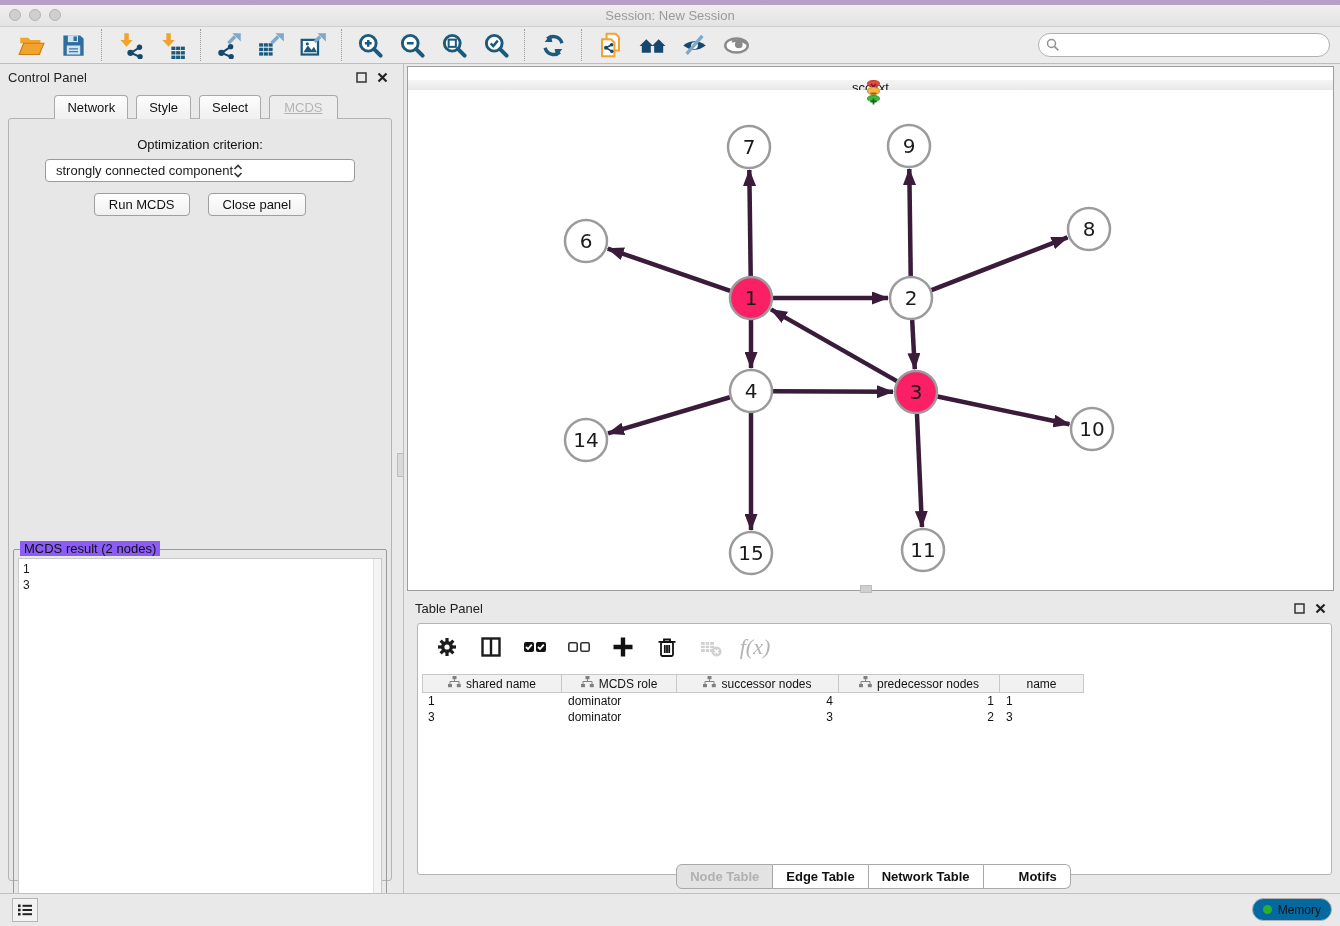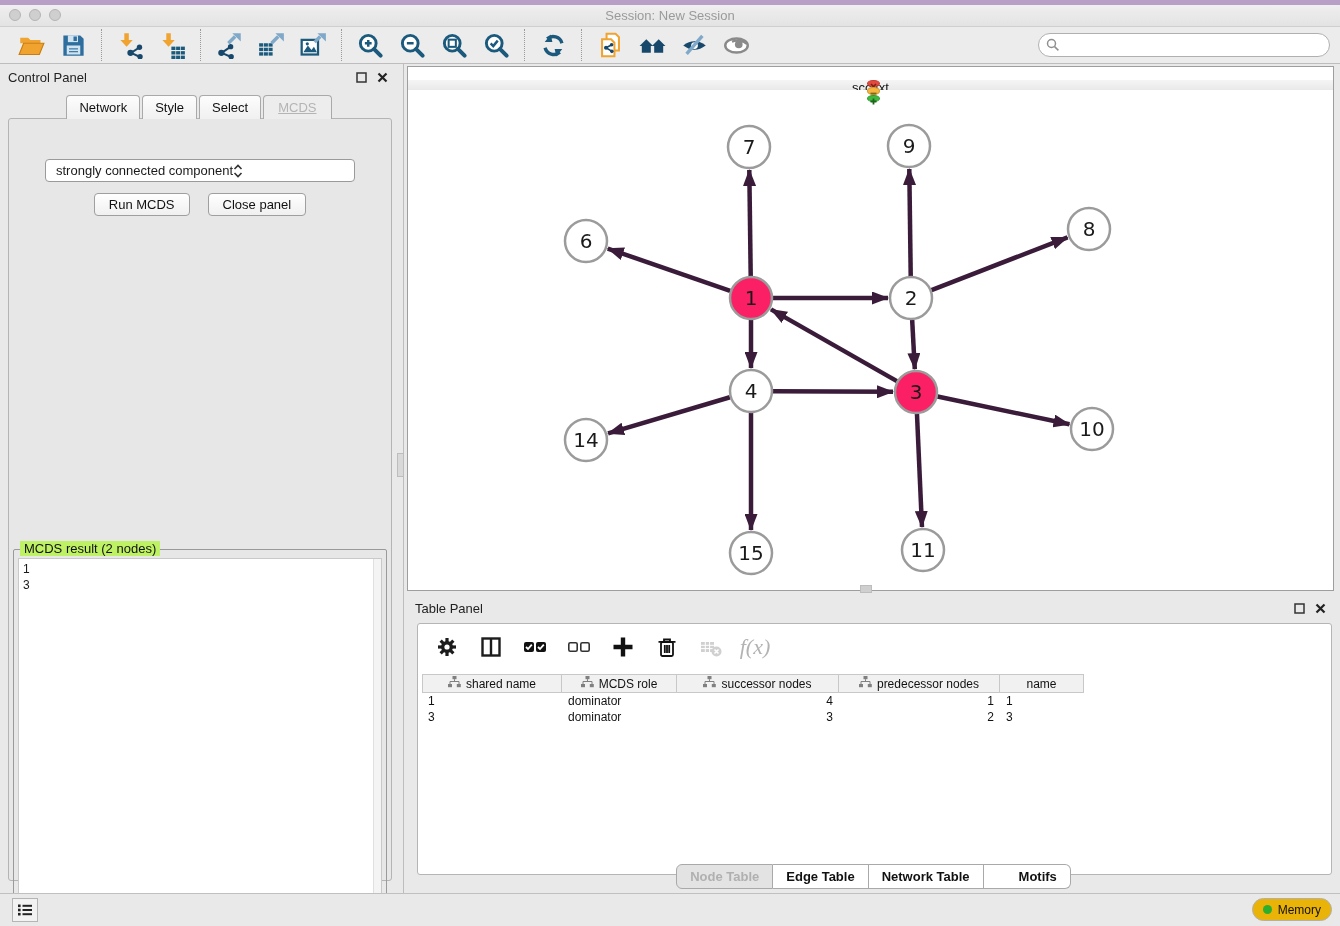--- a/index.html
+++ b/index.html
@@ -34,34 +34,34 @@
   
   .panel-title { font-size:13px; color:#222; }
   .hdr-btns { display:flex; gap:10px; align-items:center; }
 
   
   #control-panel { left:0; top:64px; width:400px; height:829px; }
   #cp-header { position:absolute; left:0; top:0; width:100%; height:26px; display:flex;
     align-items:center; justify-content:space-between; padding:0 12px 0 8px; }
   #cp-tabs { position:absolute; left:0; top:31px; width:100%; display:flex; justify-content:center; z-index:2; }
   .tab { border:1px solid #a9a9a9; border-bottom:none; background:linear-gradient(#fdfdfd,#f0f0f0);
-    font-size:13px; padding:4px 12px; margin-right:2px; border-radius:4px 4px 0 0; color:#111; }
+    font-size:13px; padding:4px 12px; margin-right:8px; border-radius:4px 4px 0 0; color:#111; }
   .tab.active { color:#b4b4b4; background:#ededed; padding:4px 14px;text-decoration:underline; }
   #cp-content { position:absolute; left:8px; top:54px; width:384px; height:763px;
     border:1px solid #b4b4b4; border-radius:3px; background:#e7e7e7; }
   #opt-label { position:absolute; left:0; top:18px; width:100%; text-align:center; font-size:13px; color:#111; }
   #opt-select { position:absolute; left:36px; top:40px; width:310px; height:23px; background:#fff;
     border:1px solid #9a9a9a; border-radius:4px; display:flex; align-items:center; justify-content:flex-start;
     padding:0 6px 0 10px; font-size:13px; }
   .cp-buttons { position:absolute; left:0; top:74px; width:100%; display:flex; justify-content:center; gap:18px; }
   .btn { background:linear-gradient(#ffffff,#f0f0f0); border:1px solid #9f9f9f; border-radius:4px;
     font-size:13px; padding:3px 14px; color:#111; }
   #result-group { position:absolute; left:4px; top:430px; width:374px; height:384px;
     border:1px solid #9a9a9a; border-radius:2px; }
-  #result-legend { position:absolute; left:6px; top:-9px; background:#bef264; padding:0 4px; font-size:13px; color:#111; }
+  #result-legend { position:absolute; left:6px; top:-9px; background:#8b5cf6; padding:0 4px; font-size:13px; color:#111; }
   #result-text { position:absolute; left:4px; top:8px; right:4px; bottom:4px; background:#fff;
     border:1px solid #c9c9c9; font-size:12px; line-height:16px; padding:2px 4px; white-space:pre; overflow:hidden; }
   #result-scroll { position:absolute; right:0; top:0; bottom:0; width:8px; background:#f4f4f4; border-left:1px solid #e0e0e0; }
 
   
   #v-splitter { left:403px; top:64px; width:1px; height:829px; background:#bdbdbd; }
   #v-grip { left:397px; top:453px; width:7px; height:24px; background:#d9d9d9; border:1px solid #bdbdbd; }
   #h-grip { left:860px; top:585px; width:12px; height:8px; background:#cfcfcf; border:1px solid #bdbdbd; }
 
   
@@ -97,21 +97,21 @@
   .btab { border:1px solid #a9a9a9; border-left:none; background:#fff; font-size:13px; font-weight:bold;
     padding:4px 13px; color:#111; }
   .btab:first-child { border-left:1px solid #a9a9a9; border-radius:6px 0 0 6px; }
   .btab:last-child { border-radius:0 6px 6px 0;padding-left:35px; }
   .btab.active { background:#e3e3e3; color:#b0b0b0; }
 
   
   #statusbar { left:0; top:893px; width:1340px; height:33px; background:#e9e9e9; border-top:1px solid #c0c0c0; }
   #tasks-btn { position:absolute; left:12px; top:4px; width:26px; height:24px; background:#f2f2f2;
     border:1px solid #b5b5b5; display:flex; align-items:center; justify-content:center; }
-  #memory-btn { position:absolute; right:8px; top:4px; height:23px; background:#eab308;
+  #memory-btn { position:absolute; right:8px; top:4px; height:23px; background:#0369a1;
     border:1px solid #b0b0b0; border-radius:12px; display:flex; align-items:center; gap:6px;
     padding:0 10px; font-size:12px; color:#111; }
   #memory-dot { width:9px; height:9px; border-radius:50%; }
 </style>
 </head>
 <body>
 
 <div id="desktop-strip" class="abs"></div>
 
 <div id="titlebar" class="abs">
@@ -314,20 +314,21 @@
         </svg>
     </span>
   </div>
   <div id="cp-tabs">
       <span class="tab">Network</span>
       <span class="tab">Style</span>
       <span class="tab">Select</span>
       <span class="tab active">MCDS</span>
     </div>
   <div id="cp-content">
+    <div id="opt-label">Optimization criterion:</div>
     <div id="opt-select">
       <span>strongly connected component</span>
       <svg width="10" height="14" viewBox="0 0 10 14">
         <path d="M1.5 5 L5 1.5 L8.5 5" fill="none" stroke="#333" stroke-width="1.6"></path>
         <path d="M1.5 9 L5 12.5 L8.5 9" fill="none" stroke="#333" stroke-width="1.6"></path>
       </svg>
     </div>
     <div class="cp-buttons">
       <button class="btn">Run MCDS</button>
       <button class="btn">Close panel</button>

